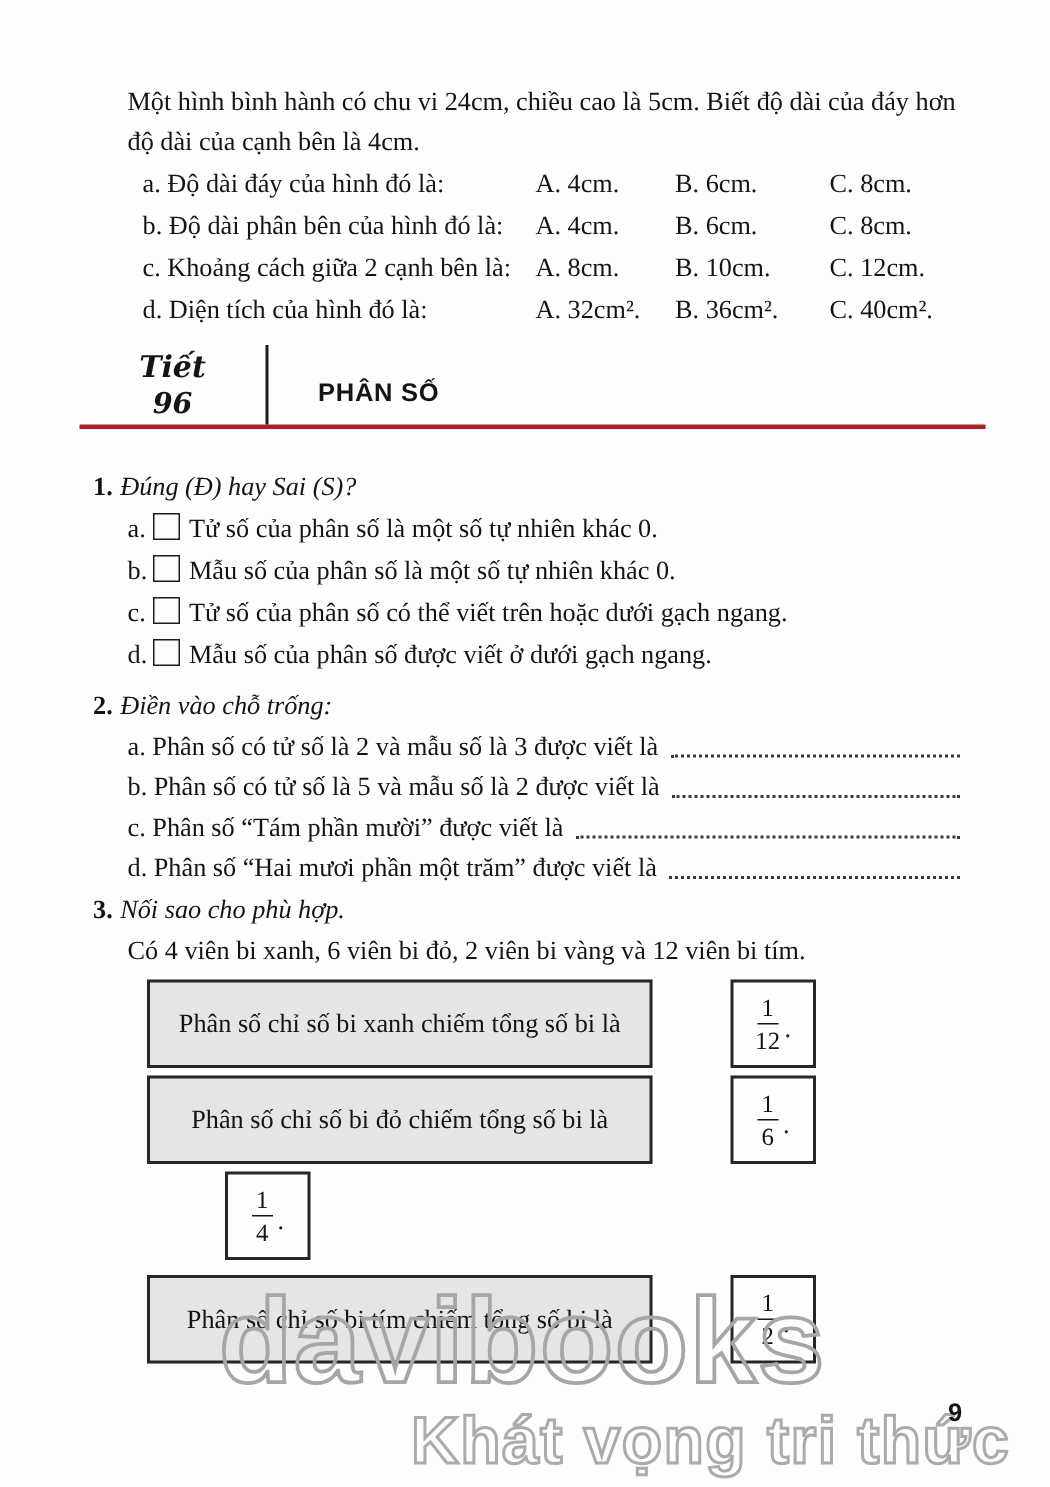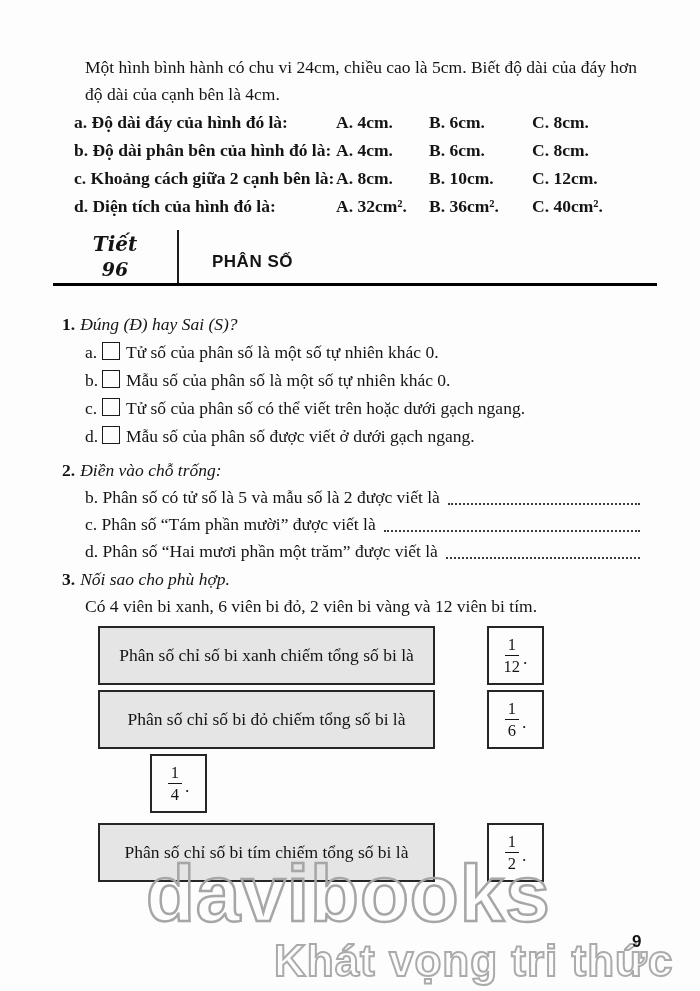--- a/index.html
+++ b/index.html
@@ -14,31 +14,31 @@
     overflow:hidden;
   }
   .content { padding:54px 60px 0 62px; }
 
   .sec-title { line-height:28px; white-space:nowrap; }
   .sec-num { font-weight:bold; }
   .sec-name { font-style:italic; margin-left:5px; }
 
   .intro { margin-left:23px; line-height:27px; }
 
-  .opt-row { display:flex; line-height:28px; margin-left:12px; white-space:nowrap;font-weight:bold; }
+  .opt-row { display:flex; line-height:28px; margin-left:33px; white-space:nowrap; }
   .opt-label { width:262px; }
   .opt-a { width:93px; }
   .opt-b { width:103px; }
   .opt-c { flex:1; }
 
   .lesson-header {
     margin-top:10px; margin-left:-9px;
     width:604px; height:56px;
     display:flex;
-    border-bottom:3px solid #000000;
+    border-bottom:3px solid #b91c1c;
   }
   .lesson-num-cell {
     width:126px; text-align:center;
     border-right:2.5px solid #1c1c1c;
     font-family:"DejaVu Serif","Liberation Serif",serif;
     font-weight:bold; font-style:italic;
     padding-top:1px;
   }
   .tiet { font-size:20px; line-height:26px; }
   .tiet-num { font-size:19px; line-height:25px; }
@@ -180,20 +180,24 @@
   <div class="tf-row">
     <span class="tf-letter">d.</span>
     <span class="checkbox"></span>
     <span class="tf-text">Mẫu số của phân số được viết ở dưới gạch ngang.</span>
   </div>
 
   <div class="sec-title sec2">
     <span class="sec-num">2.</span><span class="sec-name">Điền vào chỗ trống:</span>
   </div>
   <div class="fill-row">
+    <span>a. Phân số có tử số là 2 và mẫu số là 3 được viết là</span>
+    <span class="dots"></span>
+  </div>
+  <div class="fill-row">
     <span>b. Phân số có tử số là 5 và mẫu số là 2 được viết là</span>
     <span class="dots"></span>
   </div>
   <div class="fill-row">
     <span>c. Phân số “Tám phần mười” được viết là</span>
     <span class="dots"></span>
   </div>
   <div class="fill-row">
     <span>d. Phân số “Hai mươi phần một trăm” được viết là</span>
     <span class="dots"></span>

